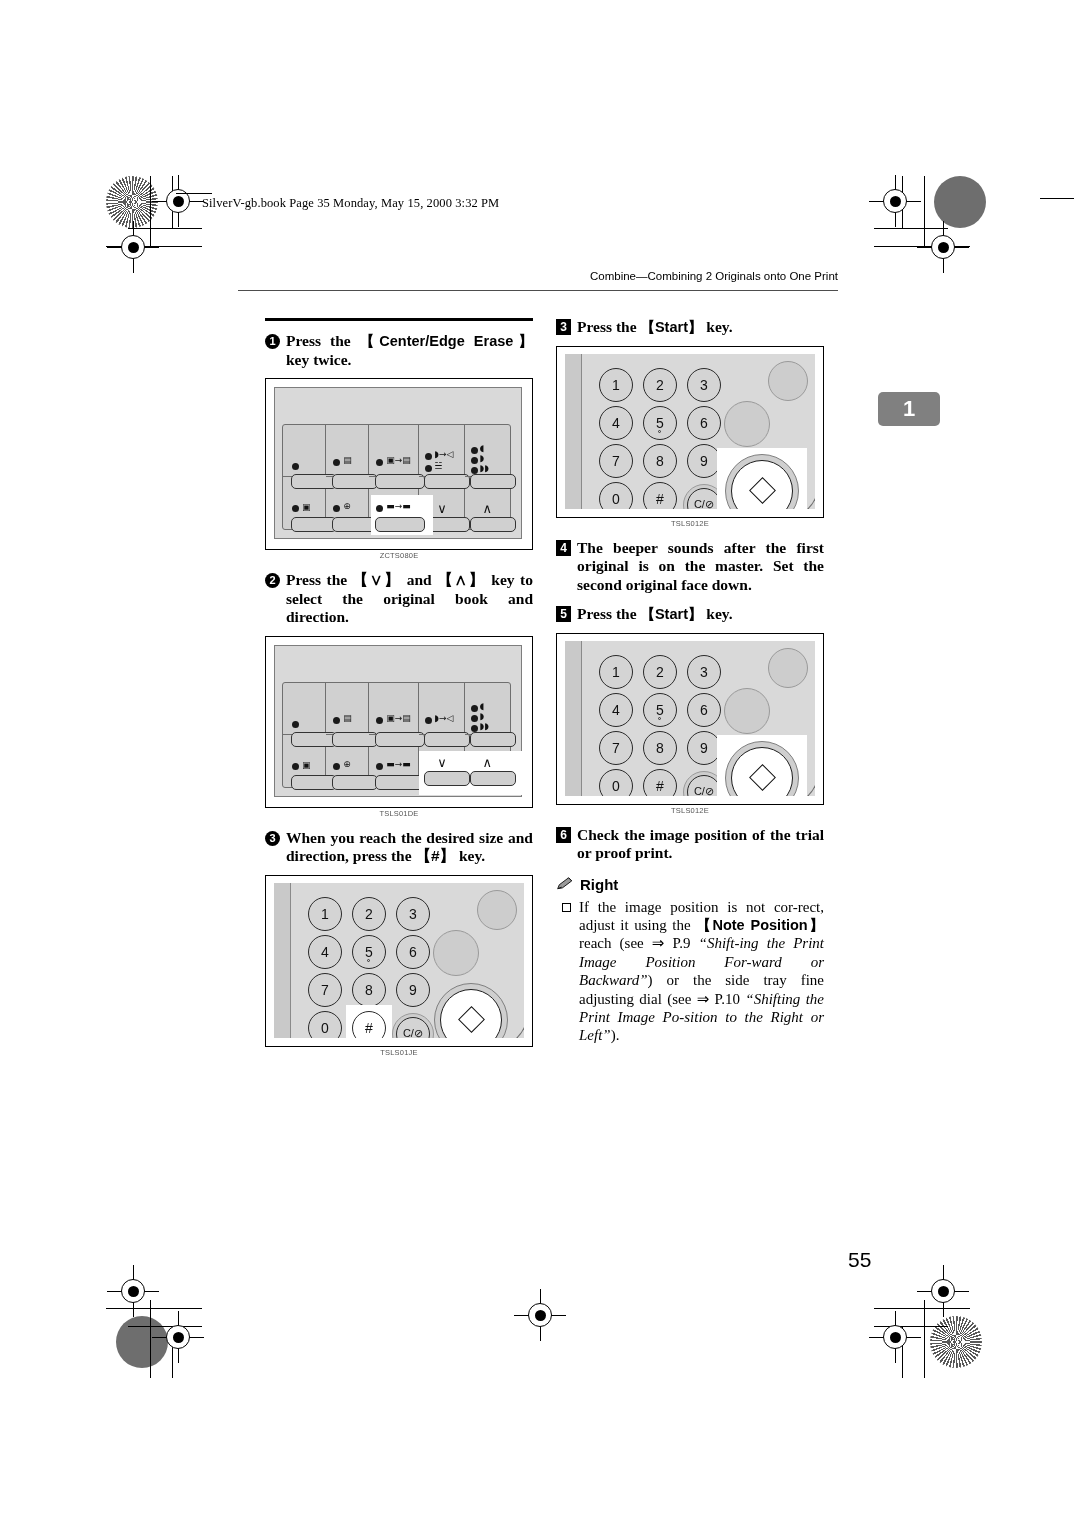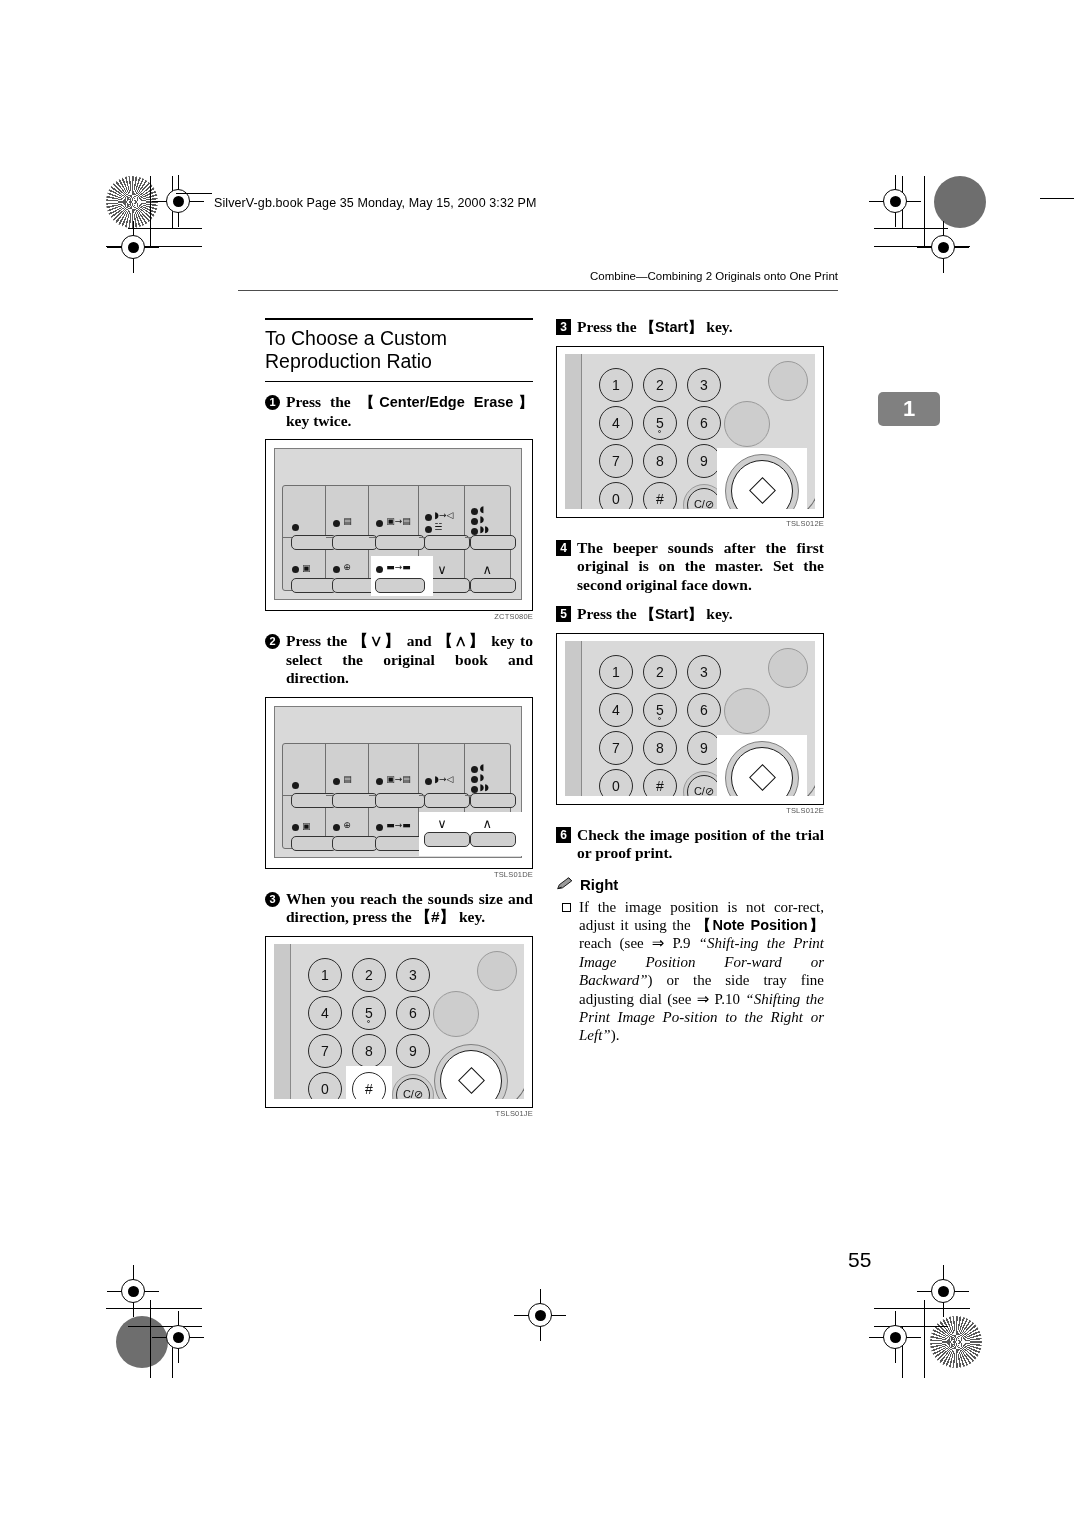--- a/index.html
+++ b/index.html
@@ -20,22 +20,22 @@
   .starmark{position:absolute;width:52px;height:52px;border-radius:50%;
      background:
        repeating-conic-gradient(#3a3a3a 0 4deg,#ffffff 4deg 8deg);
      opacity:.85;}
   .solidcircle{position:absolute;width:52px;height:52px;border-radius:50%;
      background:#6e6e6e;}
   .graysq{position:absolute;background:#b8b8b8;}
   .tick{position:absolute;background:#000;height:1.2px;}
 
   
-  .bookline{position:absolute;left:214px;top:196px;font-size:12.5px;
-     font-family:Liberation Sans, sans-serif;letter-spacing:.1px;white-space:nowrap;}
+  .bookline{position:absolute;left:202px;top:196px;font-size:12.5px;
+     font-family:Liberation Serif, serif;letter-spacing:.1px;white-space:nowrap;}
   .bookline-rule{position:absolute;left:176px;top:193px;width:36px;height:1.1px;background:#000;}
 
   .runhead{position:absolute;right:242px;top:270px;font-size:11.5px;
      font-family:"Liberation Sans",sans-serif;white-space:nowrap;}
   .headrule{position:absolute;left:238px;top:290px;width:600px;height:1.3px;background:#4d4d4d;}
 
   .chaptab{position:absolute;left:878px;top:392px;width:62px;height:34px;
      background:#808080;border-radius:5px;color:#fff;
      font-family:"Liberation Sans",sans-serif;font-size:22px;font-weight:bold;
      display:flex;align-items:center;justify-content:center;}
@@ -73,21 +73,21 @@
   .pencil{width:19px;height:14px;margin-right:5px;}
   .noteItem{display:flex;margin-top:5px;}
   .sqbullet{flex:0 0 auto;width:9px;height:9px;border:1.5px solid #000;
      margin:5px 8px 0 6px;box-sizing:border-box;}
   .noteBody{font-size:15px;line-height:18.4px;text-align:justify;}
   .it{font-style:italic;margin-top:9px;}
 
   
   .fig{position:relative;margin-top:9px;}
   .figcap{font-family:"Liberation Sans",sans-serif;font-size:7.5px;
-     color:#555;text-align:right;margin-top:1px;letter-spacing:.2px;}
+     color:#555;text-align:center;margin-top:1px;letter-spacing:.2px;}
   .panelbox{border:1.2px solid #000;background:#fff;position:relative;
      box-sizing:border-box;}
 
   
   .cp{position:absolute;left:8px;top:8px;right:10px;bottom:10px;
       background:#d9d9d9;border:1.1px solid #7d7d7d;box-sizing:border-box;}
   .cpInner{position:absolute;left:7px;right:10px;bottom:8px;top:36px;
       background:#d0d0d0;border:1.1px solid #6f6f6f;border-radius:3px;
       box-sizing:border-box;display:flex;}
   .cpcol{border-right:1.1px solid #6f6f6f;position:relative;box-sizing:border-box;}
@@ -223,21 +223,20 @@
 
 <div class="runhead">Combine—Combining 2 Originals onto One Print</div>
 <div class="headrule"></div>
 
 <div class="chaptab">1</div>
 <div class="pagenum">55</div>
 
 <div class="col colL">
 
   <div class="secrule"></div>
-  <h2 class="sectitle">To Choose a Custom Reproduction Ratio</h2>
   <div class="secrule"></div>
 
   <div class="step">
     <div class="num"><span class="bnum">1</span></div>
     <div class="body">
       <span>Press   the   </span><span class="kb">【Center/Edge  Erase】</span><span> key twice.</span>
     </div>
   </div>
 
   <div class="fig">
@@ -365,21 +364,21 @@
           </div>
         </div>
       </div>
     </div>
     <div class="figcap">TSLS01DE</div>
   </div>
 
   <div class="step">
     <div class="num"><span class="bnum">3</span></div>
     <div class="body">
-      <span>When  you  reach  the  sounds size  and  direction,  press  the </span><span class="brk">【#】</span><span> key.</span>
+      <span>When  you  reach  the  desired size  and  direction,  press  the </span><span class="brk">【#】</span><span> key.</span>
     </div>
   </div>
 
   <div class="fig">
     <div class="panelbox" style="height:172px;">
       <div class="kp">
         <div class="kpLeftEdge"></div>
         <div class="key" style="left:34px;top:14px;width:34px;height:34px;">1</div>
         <div class="key" style="left:78px;top:14px;width:34px;height:34px;">2</div>
         <div class="key" style="left:122px;top:14px;width:34px;height:34px;">3</div>

